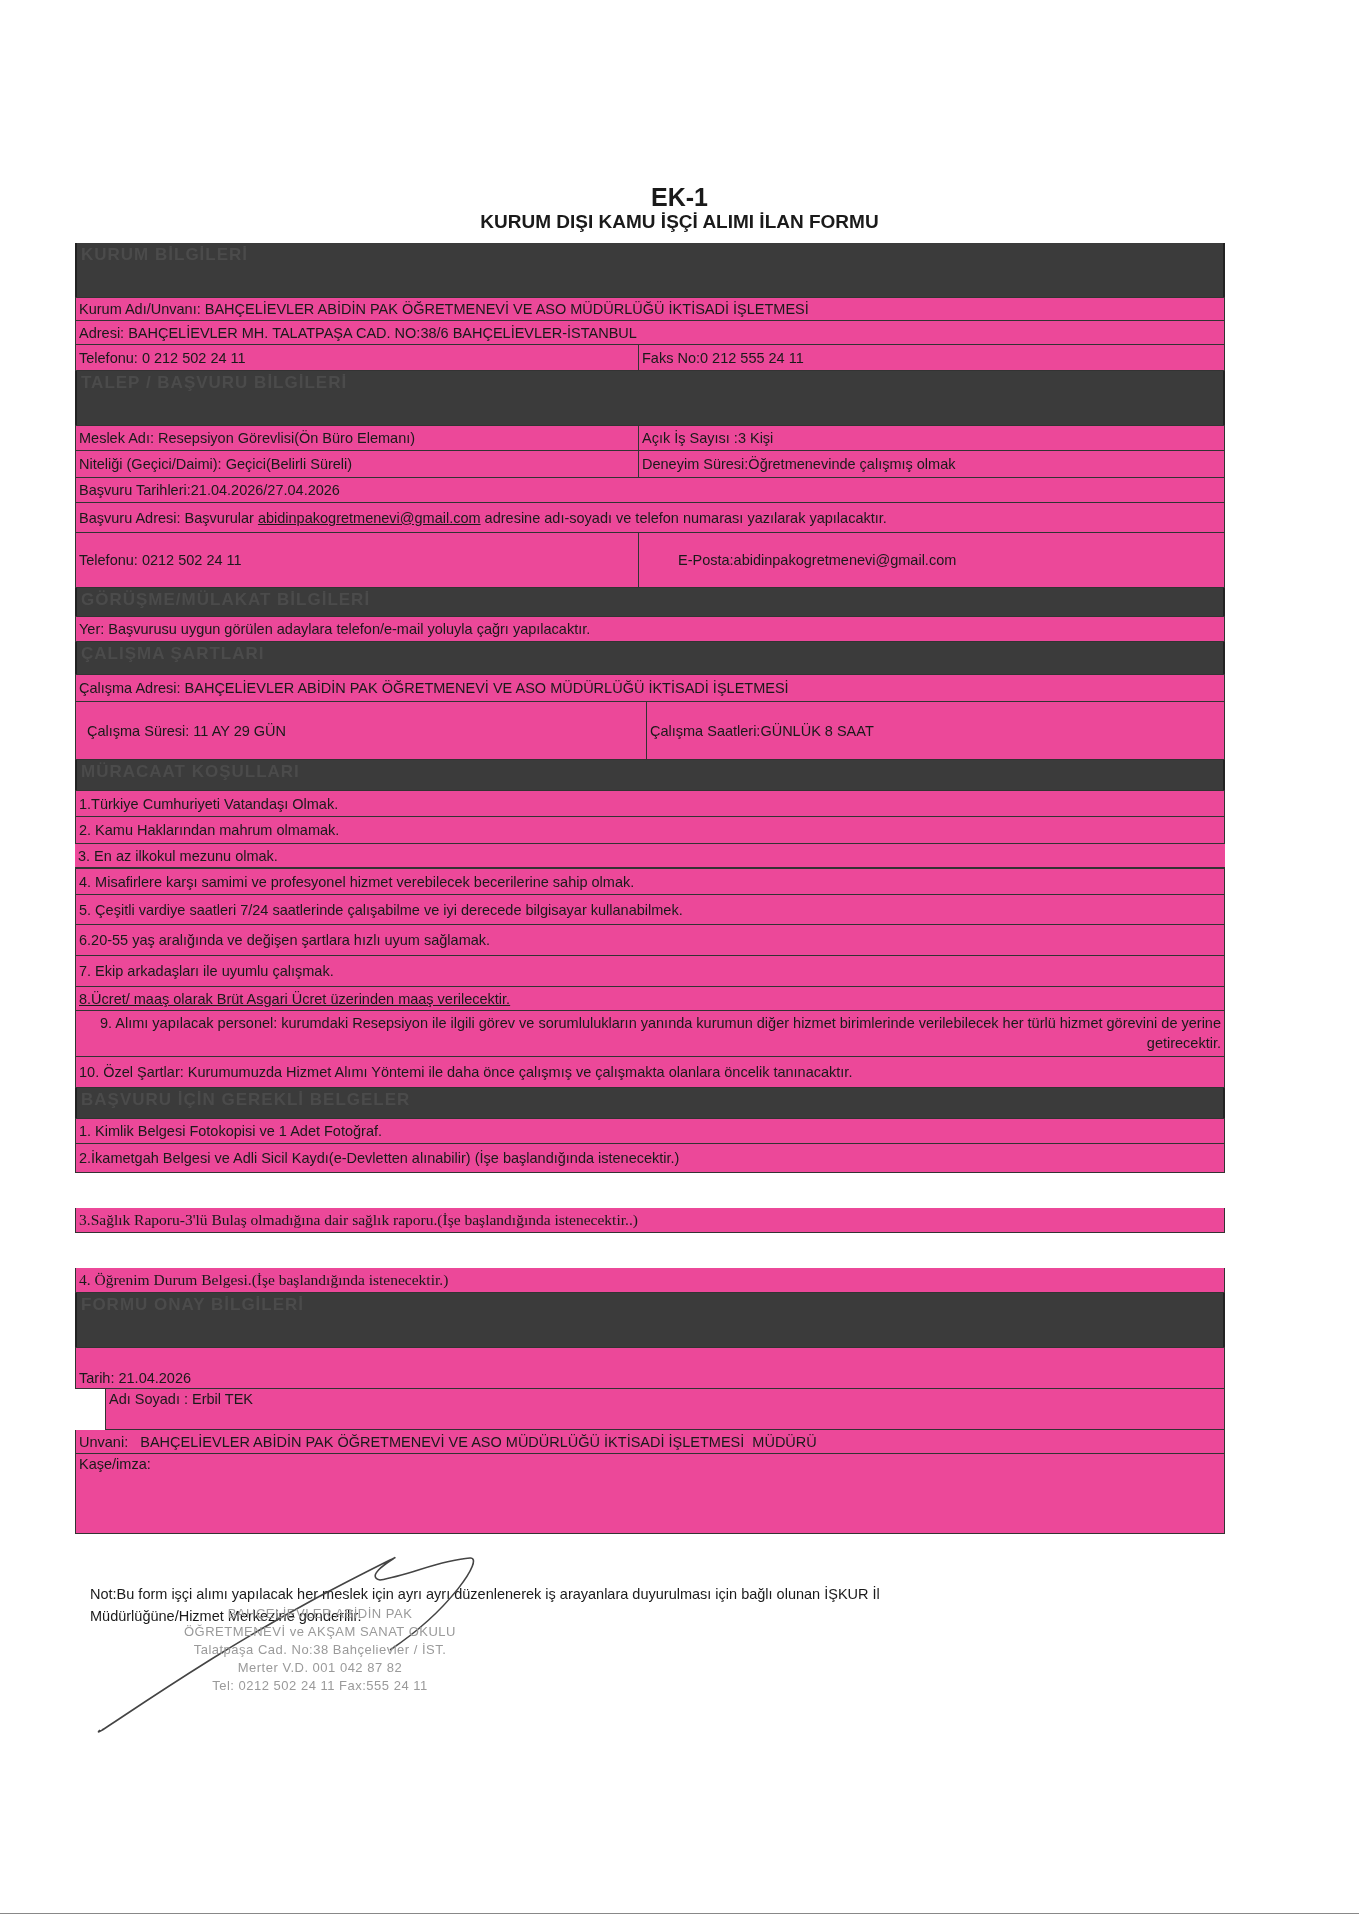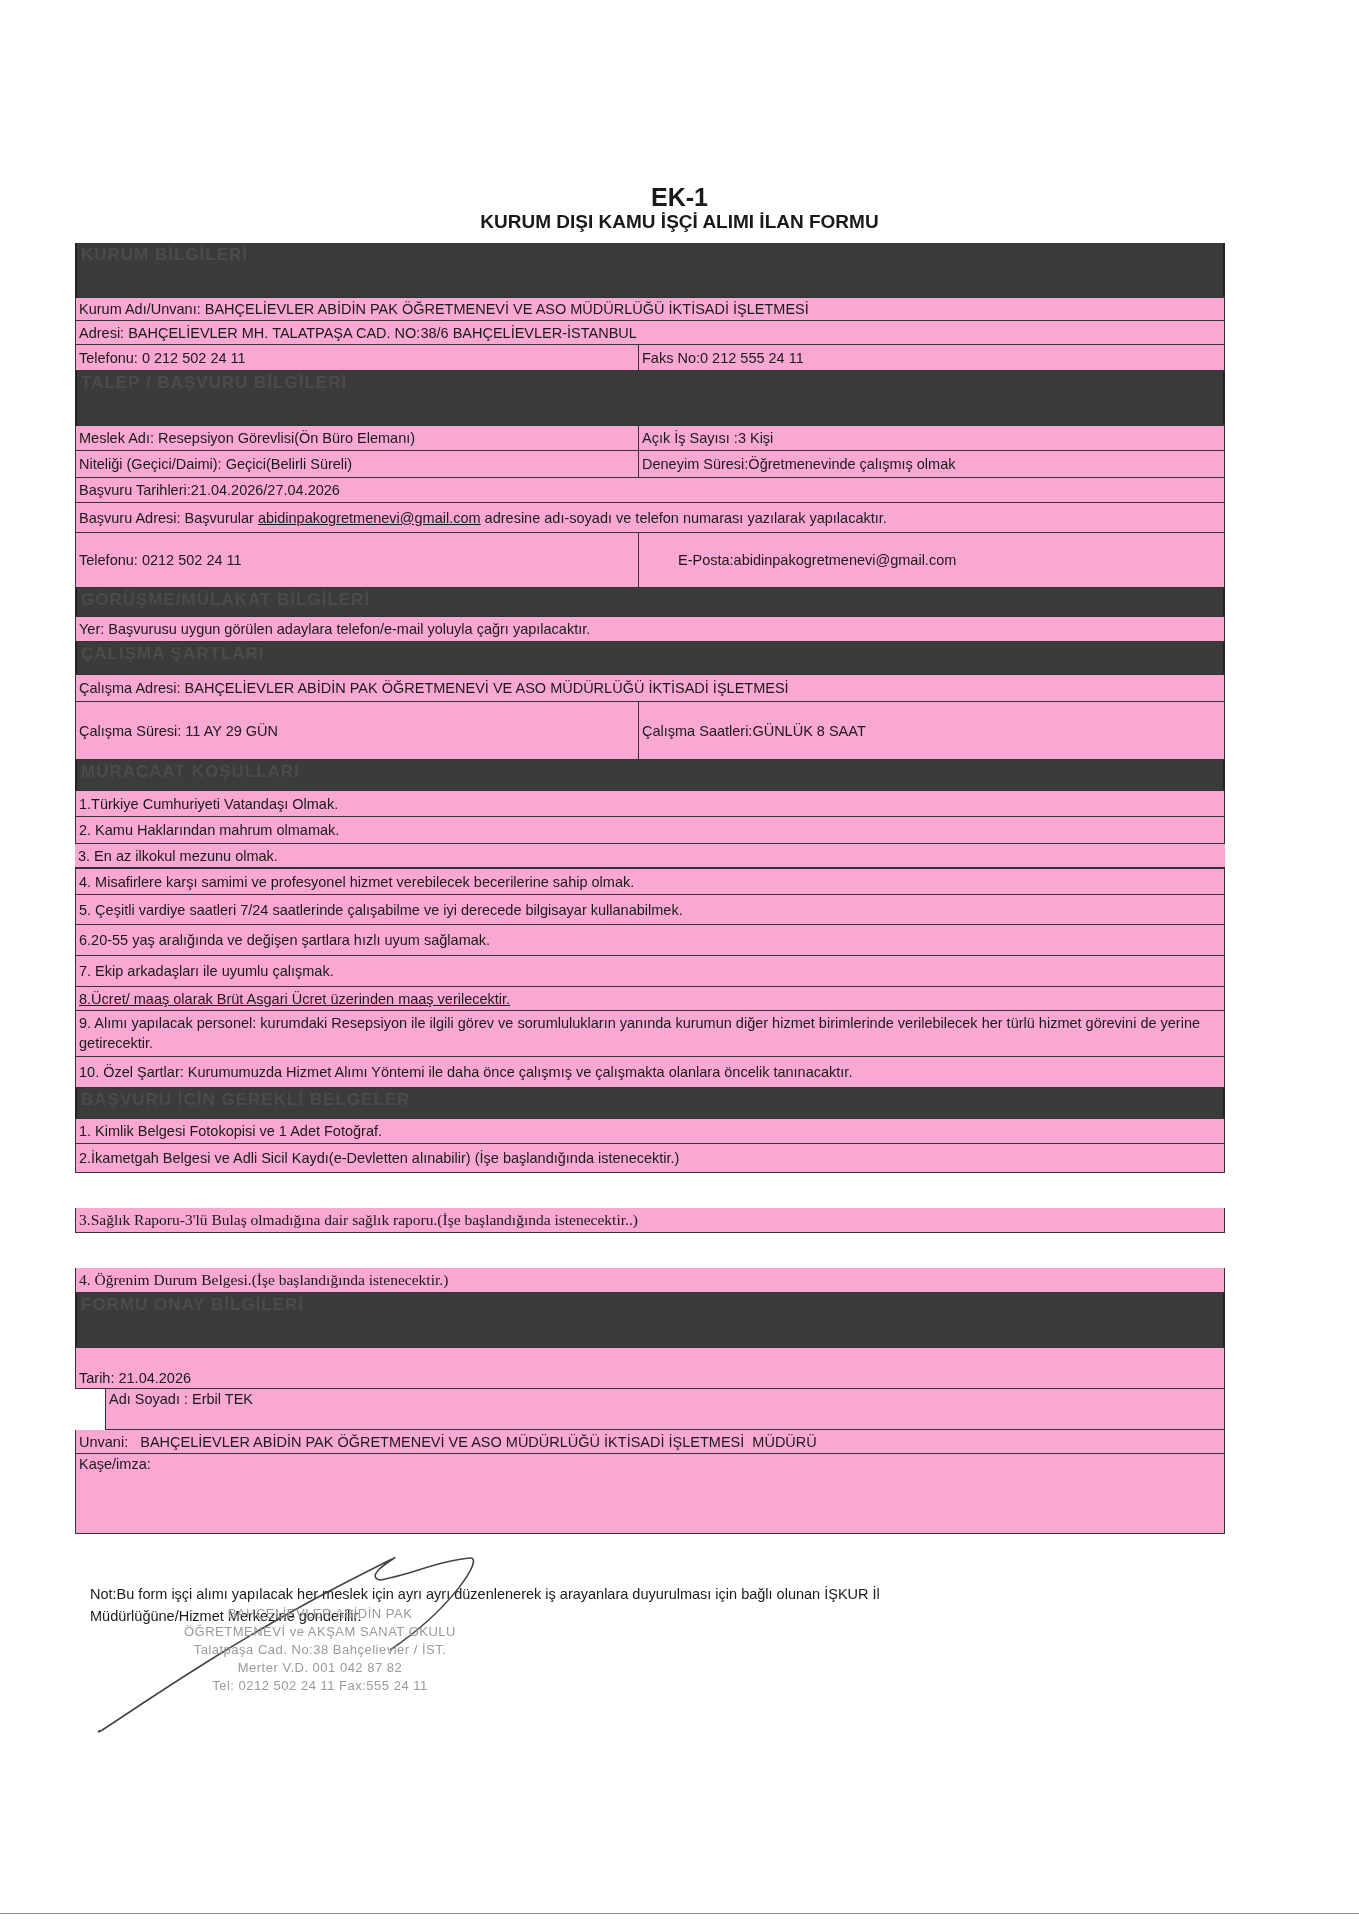--- a/index.html
+++ b/index.html
@@ -9,21 +9,21 @@
   }
   .title1 { position: absolute; top: 183px; left: 0; width: 1359px; text-align: center;
     font-weight: bold; font-size: 25px; }
   .title2 { position: absolute; top: 211px; left: 0; width: 1359px; text-align: center;
     font-weight: bold; font-size: 19px; }
   .form { position: absolute; left: 75px; top: 243px; width: 1150px; }
   .hdr { background: #3b3b3b; color: #4b4b4b; font-weight: bold; font-size: 17px;
     padding: 2px 4px; box-sizing: border-box; border-left: 2px solid #222; border-right: 2px solid #222;
     letter-spacing: 1px; overflow: hidden; white-space: nowrap; }
   .row { display: flex; border: 1.5px solid #333; border-top: none; box-sizing: border-box;
-    font-size: 14.5px; background: #f9a8d4; }
+    font-size: 14.5px; background: #ec4899; text-align: right; }
   .row.first { border-top: 1.5px solid #333; }
   .cell { padding: 2px 3px; box-sizing: border-box; display: flex; align-items: center; }
   .cell.left { width: 563px; border-right: 1.5px solid #333; }
   .cell.right { flex: 1; }
   .cell.full { flex: 1; }
   .serif { font-family: "Liberation Serif", serif; font-size: 15.5px; margin-top: 35px; }
   .u { text-decoration: underline; }
   .note { position: absolute; left: 90px; top: 1583px; width: 900px; font-size: 14.5px; line-height: 22px; }
   .stamp { position: absolute; left: 150px; top: 1605px; width: 340px; font-size: 13px; color: #9a9a9a;
     line-height: 18px; text-align: center; letter-spacing: 0.5px; }
@@ -76,21 +76,21 @@
 
   <div class="hdr" style="height:28px;">GÖRÜŞME/MÜLAKAT BİLGİLERİ</div>
   <div class="row first" style="height:26px;">
     <div class="cell full">Yer: Başvurusu uygun görülen adaylara telefon/e-mail yoluyla çağrı yapılacaktır.</div>
   </div>
 
   <div class="hdr" style="height:32px;">ÇALIŞMA ŞARTLARI</div>
   <div class="row first" style="height:28px;">
     <div class="cell full">Çalışma Adresi: BAHÇELİEVLER ABİDİN PAK ÖĞRETMENEVİ VE ASO MÜDÜRLÜĞÜ İKTİSADİ İŞLETMESİ</div>
   </div>
-  <div class="row" style="height:58px;">
+  <div class="row" style="height:58px;padding-left:8px;">
     <div class="cell left">Çalışma Süresi: 11 AY 29 GÜN</div>
     <div class="cell right">Çalışma Saatleri:GÜNLÜK 8 SAAT</div>
   </div>
 
   <div class="hdr" style="height:30px;">MÜRACAAT KOŞULLARI</div>
   <div class="row first" style="height:27px;">
       <div class="cell full">1.Türkiye Cumhuriyeti Vatandaşı Olmak.</div>
     </div>
   <div class="row" style="height:27px;">
       <div class="cell full">2. Kamu Haklarından mahrum olmamak.</div>

